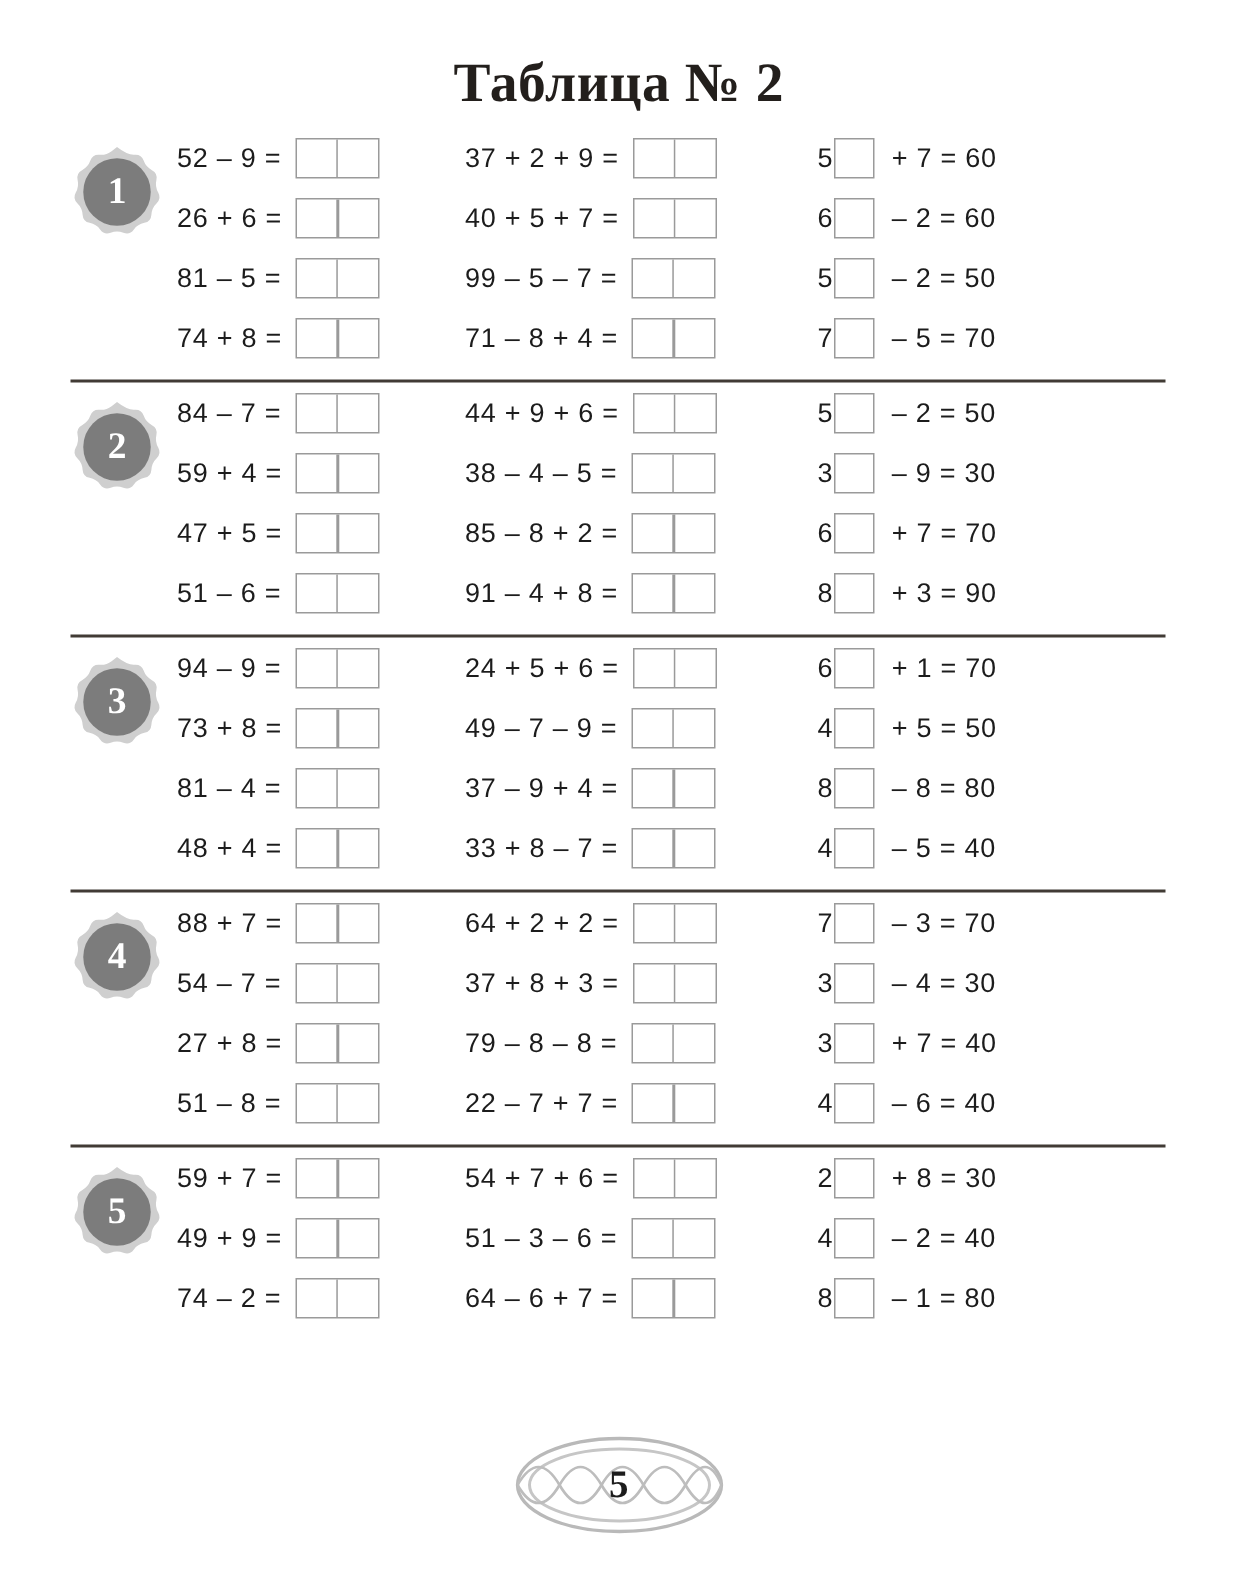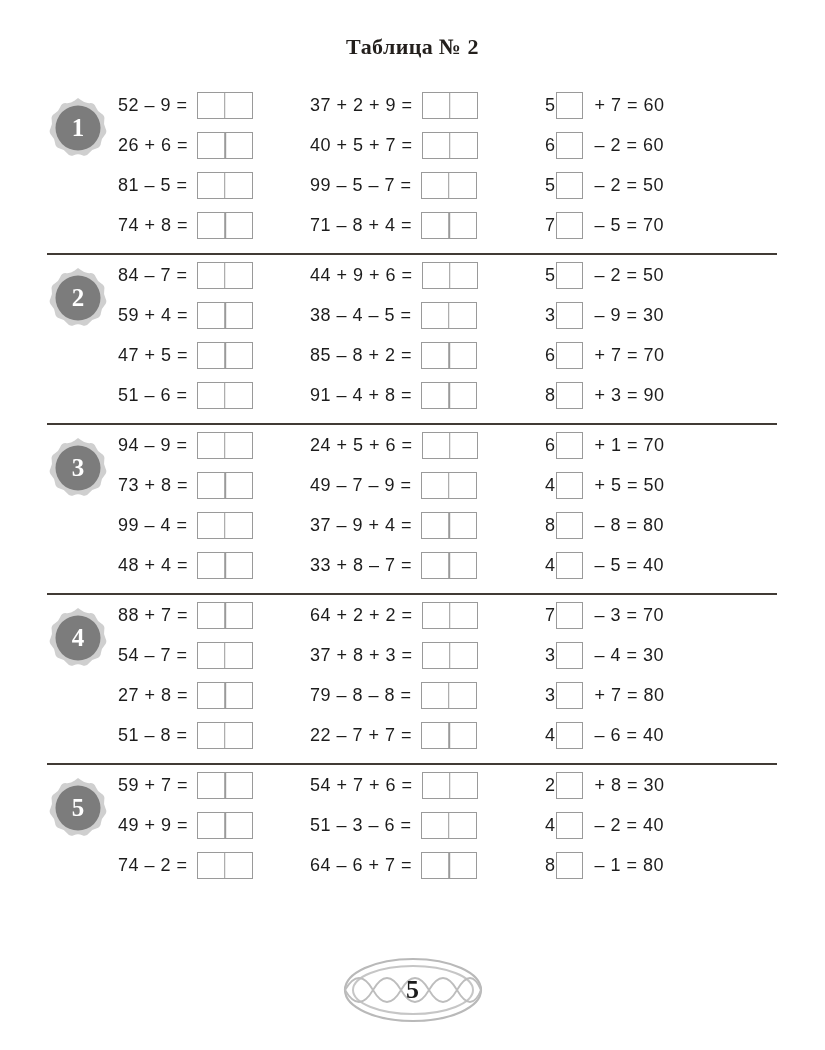--- a/index.html
+++ b/index.html
@@ -25,21 +25,21 @@
 
   
   .title {
     position: absolute;
     top: 34px;
     left: 0;
     width: 825px;
     text-align: center;
     font-family: "Liberation Serif", serif;
     font-weight: bold;
-    font-size: 22px;
+    font-size: 37px;
     letter-spacing: 0.4px;
     color: #231f1c;
   }
 
   
   .blocks {
     position: absolute;
     top: 85px;
     left: 0;
     width: 825px;
@@ -368,21 +368,21 @@
               <span class="ansbox"></span>
             </div>
             <div class="cell col-c">
               <span class="expr lead">4</span>
               <span class="inbox"></span>
               <span class="expr tail">+ 5 = 50</span>
             </div>
           </div>
           <div class="row">
             <div class="cell col-a">
-              <span class="expr">99 – 4 =</span>
+              <span class="expr">81 – 4 =</span>
               <span class="ansbox"></span>
             </div>
             <div class="cell col-b">
               <span class="expr">37 – 9 + 4 =</span>
               <span class="ansbox"></span>
             </div>
             <div class="cell col-c">
               <span class="expr lead">8</span>
               <span class="inbox"></span>
               <span class="expr tail">– 8 = 80</span>
@@ -450,21 +450,21 @@
               <span class="expr">27 + 8 =</span>
               <span class="ansbox"></span>
             </div>
             <div class="cell col-b">
               <span class="expr">79 – 8 – 8 =</span>
               <span class="ansbox"></span>
             </div>
             <div class="cell col-c">
               <span class="expr lead">3</span>
               <span class="inbox"></span>
-              <span class="expr tail">+ 7 = 80</span>
+              <span class="expr tail">+ 7 = 40</span>
             </div>
           </div>
           <div class="row">
             <div class="cell col-a">
               <span class="expr">51 – 8 =</span>
               <span class="ansbox"></span>
             </div>
             <div class="cell col-b">
               <span class="expr">22 – 7 + 7 =</span>
               <span class="ansbox"></span>

